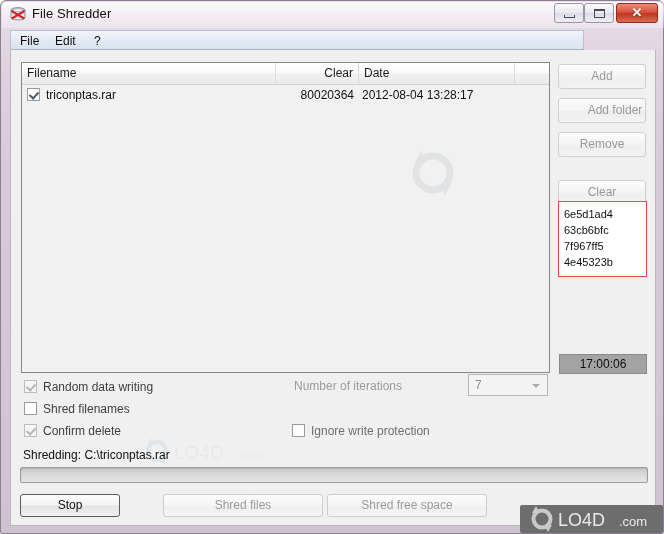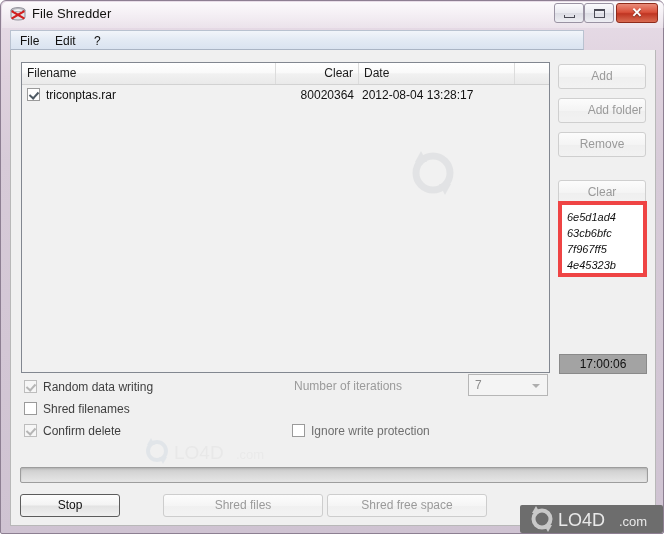--- a/index.html
+++ b/index.html
@@ -235,25 +235,24 @@
   #btn-add-folder { top: 48px; padding-left: 26px; }
   #btn-remove     { top: 82px; }
   #btn-clear      { top: 116px; margin-top: 14px; }
 
   
   #hexbox {
     position: absolute;
     left: 547px; top: 151px;
     width: 89px; height: 76px;
     background: #ffffff;
-    border: 4px solid #ef4444;
+    border: 1px solid #ef4444;
     box-sizing: border-box;
     padding: 4px 0 0 5px;
     overflow: hidden;
-    font-style: italic;
   }
   .hexline {
     font-size: 11px;
     line-height: 16px;
     color: #101010;
     white-space: nowrap;
   }
 
   
   #timer {
@@ -489,20 +488,21 @@
     <svg id="wm-mid" viewBox="0 0 150 30">
       <g fill="#8fa9c4">
         <circle cx="16" cy="15" r="9" fill="none" stroke="#8fa9c4" stroke-width="4"></circle>
         <path d="M6 9 L14 9 L10 2 Z"></path>
         <path d="M26 21 L18 21 L22 28 Z"></path>
       </g>
       <text x="33" y="23" font-family="Liberation Sans, sans-serif" font-size="19" fill="#b9b9b9">LO4D</text>
       <text x="95" y="23" font-family="Liberation Sans, sans-serif" font-size="13" fill="#c4c4c4">.com</text>
     </svg>
 
+    <div id="status-text">Shredding: C:\triconptas.rar</div>
     <div id="progress"></div>
 
     <div class="bot-btn" id="btn-stop">Stop</div>
     <div class="bot-btn" id="btn-shred-files">Shred files</div>
     <div class="bot-btn" id="btn-shred-free">Shred free space</div>
   </div>
 
   <div id="wm-badge">
     <svg viewBox="0 0 143 28" width="143" height="28">
       <g fill="#c9c9c9">

